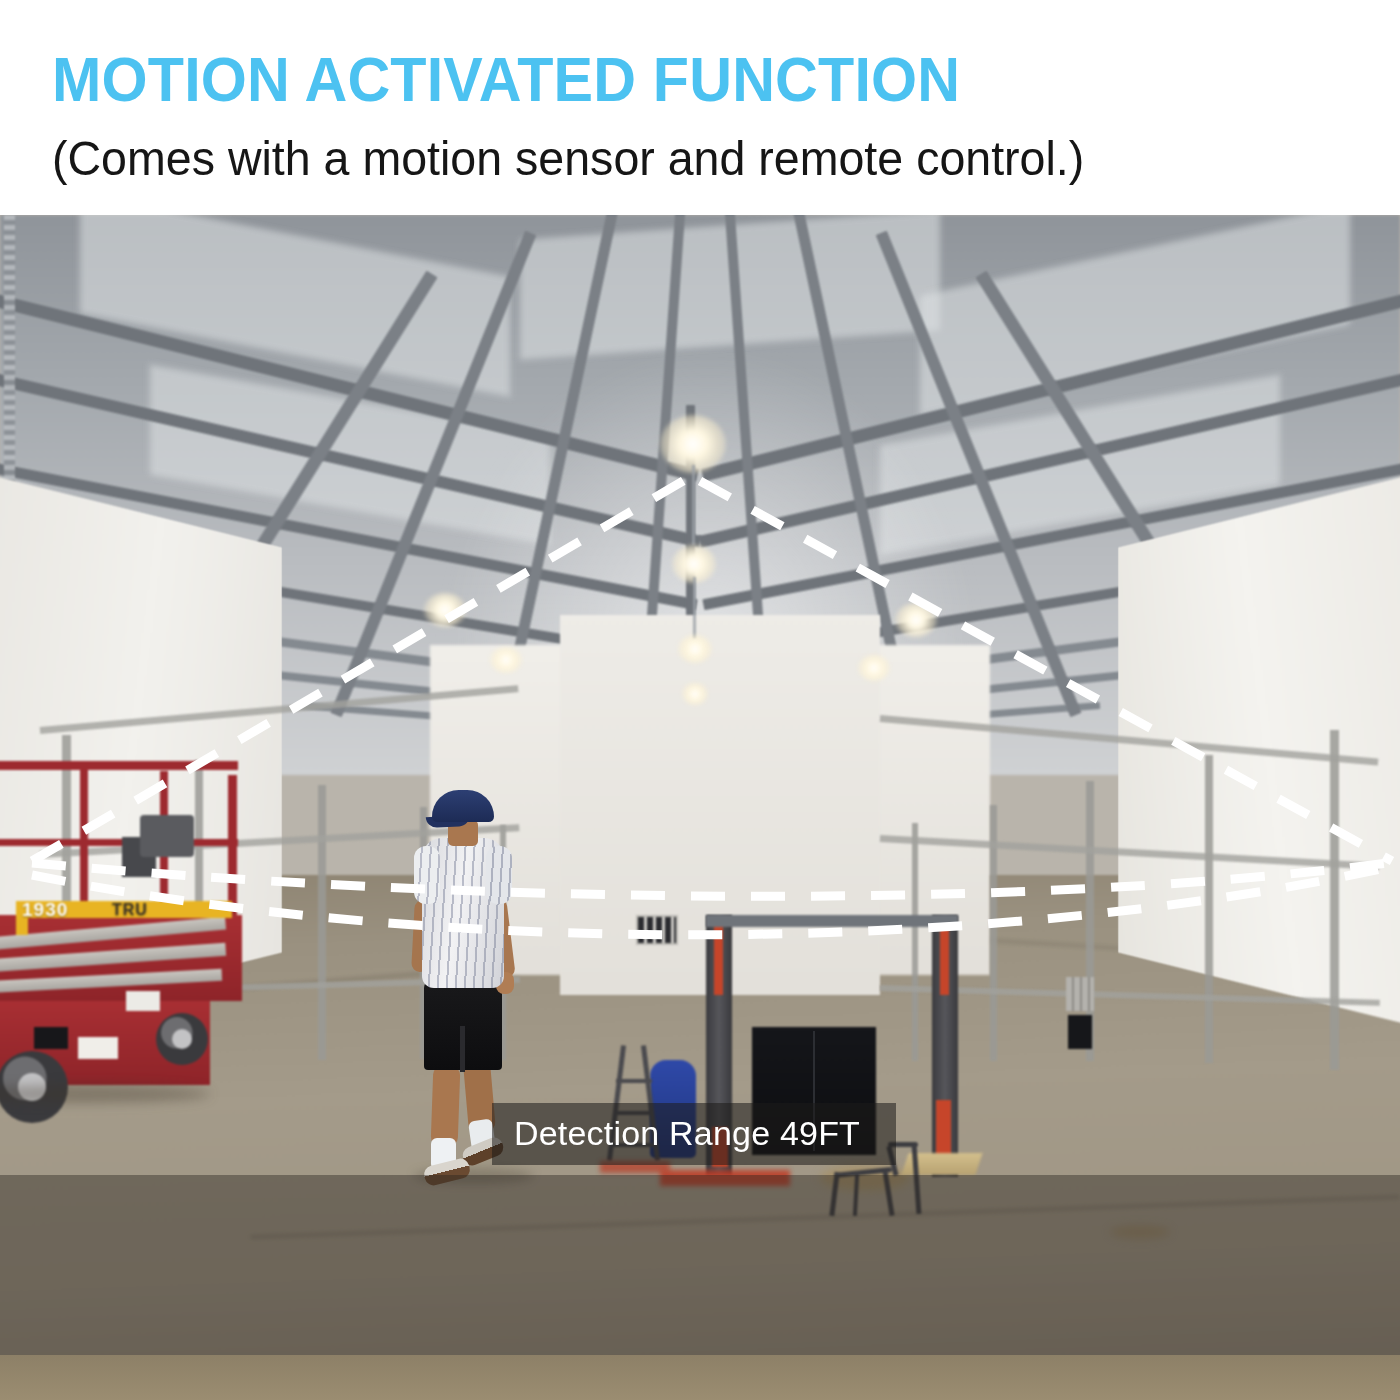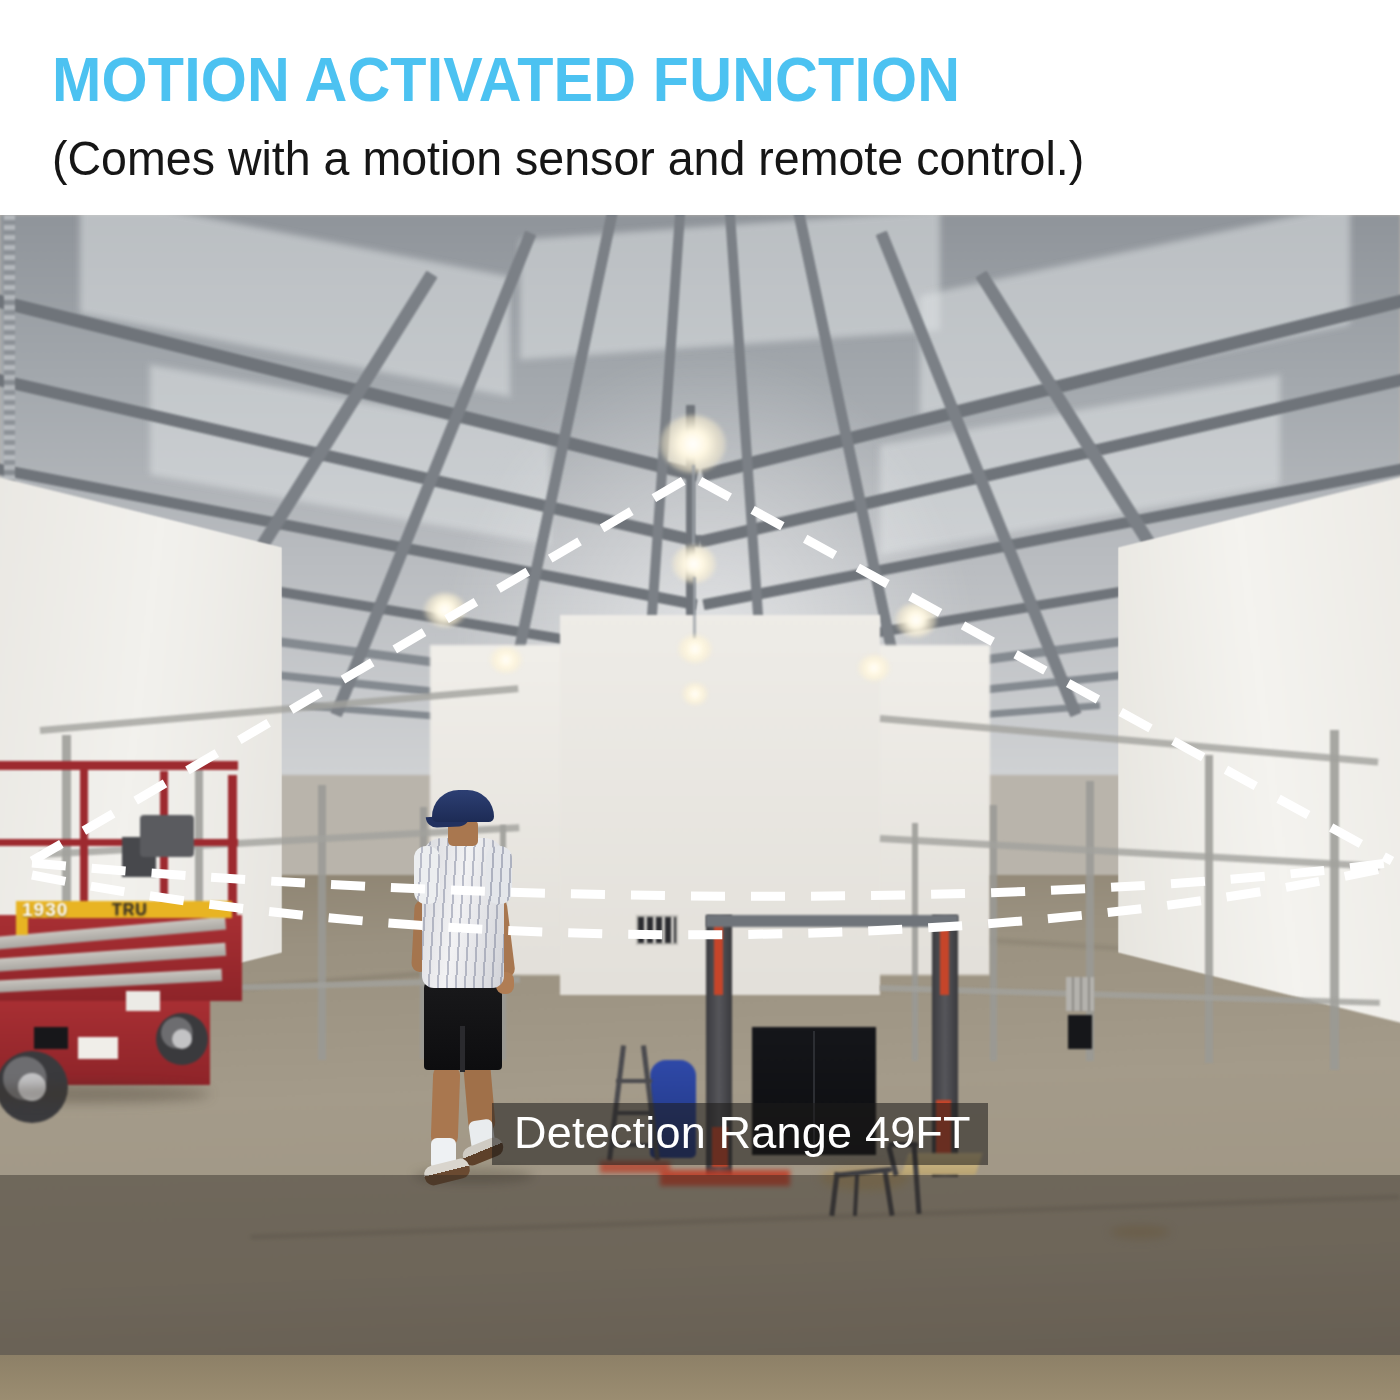--- a/index.html
+++ b/index.html
@@ -248,23 +248,23 @@
     background:rgba(80,72,58,.33); border-radius:50%; filter:blur(5px);
   }
 
   
   .cone { position:absolute; left:0; top:0; width:1400px; height:1185px; z-index:18; }
   .cone svg { width:100%; height:100%; display:block; overflow:visible; }
 
   
   .range-label {
     position:absolute; left:492px; top:888px;
-    padding:9px 17px 11px 22px;
+    padding:9px 36px 11px 22px;
     background:rgba(30,28,26,.55);
-    color:#ffffff; font-size:45px; line-height:42px; font-weight:normal;
+    color:#ffffff; font-size:34px; line-height:42px; font-weight:normal;
     letter-spacing:.2px; white-space:nowrap; z-index:22;
     font-family:"Liberation Sans","DejaVu Sans",sans-serif;
   }
 
   
   .caption-overlay {
     position:absolute; left:0; top:960px; width:1400px; height:180px;
     background:rgba(40,36,31,.42); z-index:25;
   }
   .caption {

